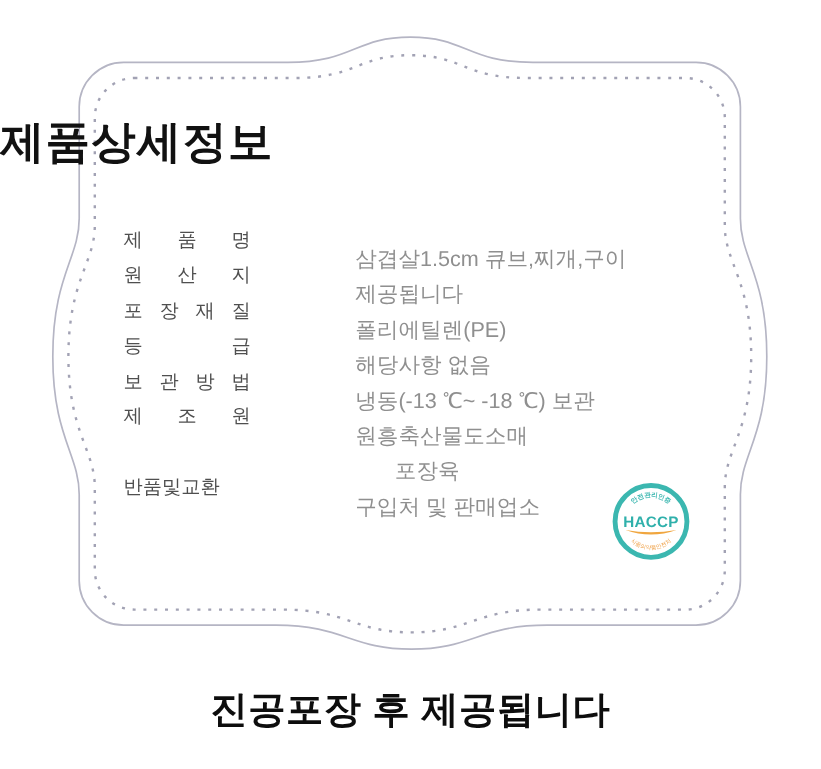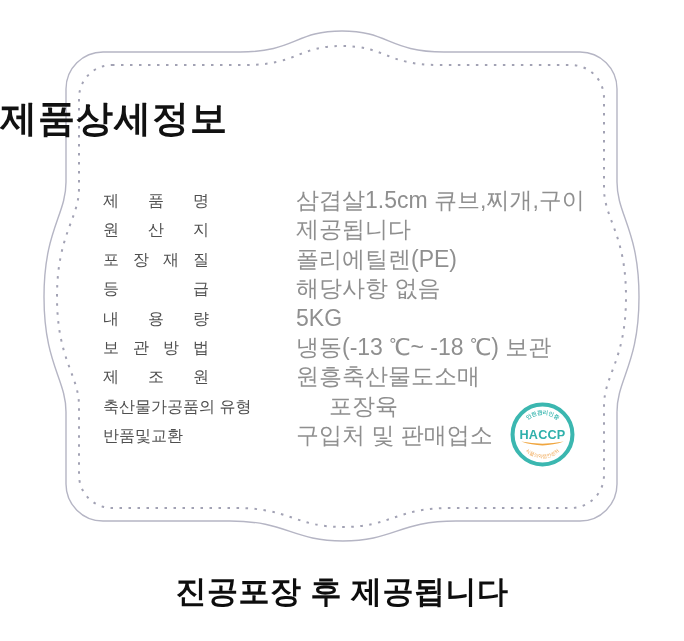--- a/index.html
+++ b/index.html
@@ -26,22 +26,22 @@
     position:absolute;left:0;top:0;
     font-size:16px;color:#4f4f4f;line-height:29.4px;
     white-space:pre;
   }
   .prow.just .plabel{
     width:106px;
     text-align:justify;text-align-last:justify;
     white-space:normal;
   }
   .pval{
-    position:absolute;left:193px;top:0;
-    font-size:23px;color:#8f8f8f;line-height:29.4px;
+    position:absolute;left:193px;top:16px;
+    font-size:18px;color:#8f8f8f;line-height:29.4px;
     white-space:pre;
   }
   .prow.wide .pval{left:226px;}
   .badge{position:absolute;left:509px;top:401px;width:67px;height:67px;}
   .footer{
     position:absolute;left:0;right:0;top:571px;
     text-align:center;
     font-size:31px;font-weight:700;color:#0d0d0d;
     letter-spacing:0.5px;
   }
@@ -85,33 +85,28 @@
     </div>
     <div class="prow just">
       <span class="plabel">포 장 재 질</span>
       <span class="pval">폴리에틸렌(PE)</span>
     </div>
     <div class="prow just">
       <span class="plabel">등 급</span>
       <span class="pval">해당사항 없음</span>
     </div>
     <div class="prow just">
-      <span class="plabel">내 용 량</span>
-      <span class="pval">5KG</span>
-    </div>
-    <div class="prow just">
       <span class="plabel">보 관 방 법</span>
       <span class="pval">냉동(-13 ℃~ -18 ℃) 보관</span>
     </div>
     <div class="prow just">
       <span class="plabel">제 조 원</span>
       <span class="pval">원흥축산물도소매</span>
     </div>
     <div class="prow wide">
-      <span class="plabel">축산물가공품의 유형</span>
       <span class="pval">포장육</span>
     </div>
     <div class="prow">
       <span class="plabel">반품및교환</span>
       <span class="pval">구입처 및 판매업소</span>
     </div>
   </div>
 
   <svg class="badge" viewBox="0 0 66 66">
     <defs>

